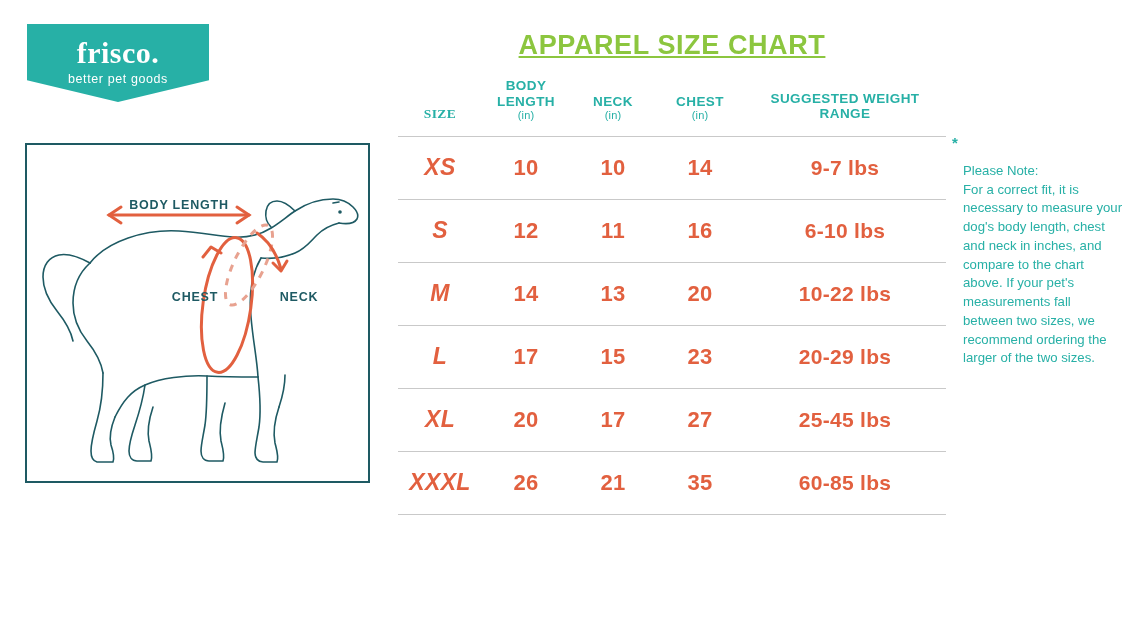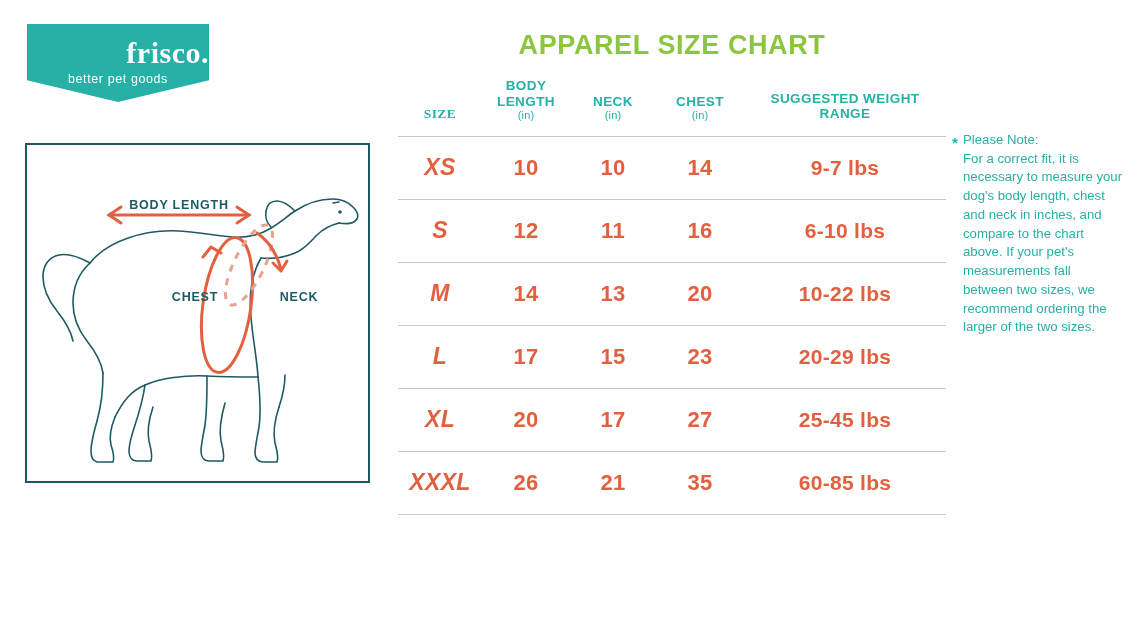--- a/index.html
+++ b/index.html
@@ -27,21 +27,21 @@
     position: absolute;
     inset: 0;
     background: #27b0a6;
     clip-path: polygon(0% 0%, 100% 0%, 100% 72%, 50% 100%, 0% 72%);
   }
   #logo-wordmark {
     position: absolute;
     left: 0;
     top: 12px;
     width: 182px;
-    text-align: right;
+    text-align: center;
     font-family: "Liberation Serif", serif;
     font-weight: bold;
     font-size: 30px;
     letter-spacing: 0.5px;
     color: #ffffff;
   }
   #logo-tagline {
     position: absolute;
     left: 0;
     top: 48px;
@@ -69,20 +69,21 @@
   #chart-title {
     position: absolute;
     left: 398px;
     top: 30px;
     width: 548px;
     text-align: center;
     font-size: 27px;
     font-weight: bold;
     letter-spacing: 0.6px;
     color: #8cc63f;
+    text-decoration: underline;
   }
 
   #size-table {
     position: absolute;
     left: 398px;
     top: 78px;
     width: 548px;
     border-collapse: collapse;
   }
   #size-table th {
@@ -129,21 +130,21 @@
     line-height: 1.42;
   }
   #note-star {
     position: absolute;
     left: -11px;
     top: 1px;
     font-size: 15px;
     font-weight: bold;
     color: #27b0a6;
   }
-  #note-heading { display: block; }
+  #note-heading { display: block; margin-top: 31px; }
   #note-body { display: block; }
 </style>
 </head>
 <body>
 
 <div id="logo-block">
   <div id="logo-shape"></div>
   <div id="logo-wordmark">frisco.</div>
   <div id="logo-tagline">better pet goods</div>
 </div>

